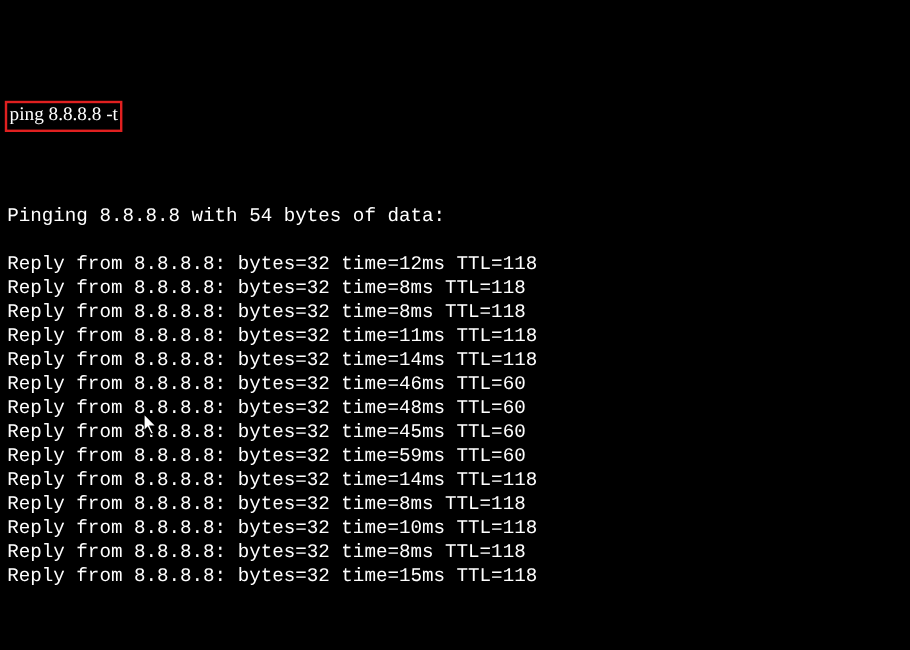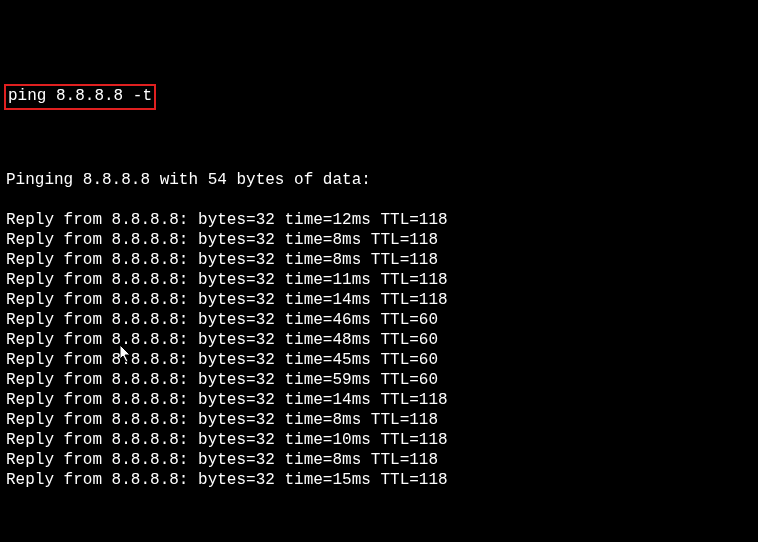--- a/index.html
+++ b/index.html
@@ -15,20 +15,21 @@
       overflow: hidden;
       white-space: pre;
     }
     .line { display: block; }
     .prompt-line { display: flex; align-items: flex-start; }
     .highlight-box {
       border: 2px solid #e02020;
       padding: 0 2px 2px 2px;
       margin-left: -2px;
       display: inline-block;
+      font-family: Liberation Serif, serif;
     }
     .mouse-cursor {
       position: absolute;
       pointer-events: none;
     }
     .blank { height: 1.25em; }
   </style>
 </head>
 <body>
 

